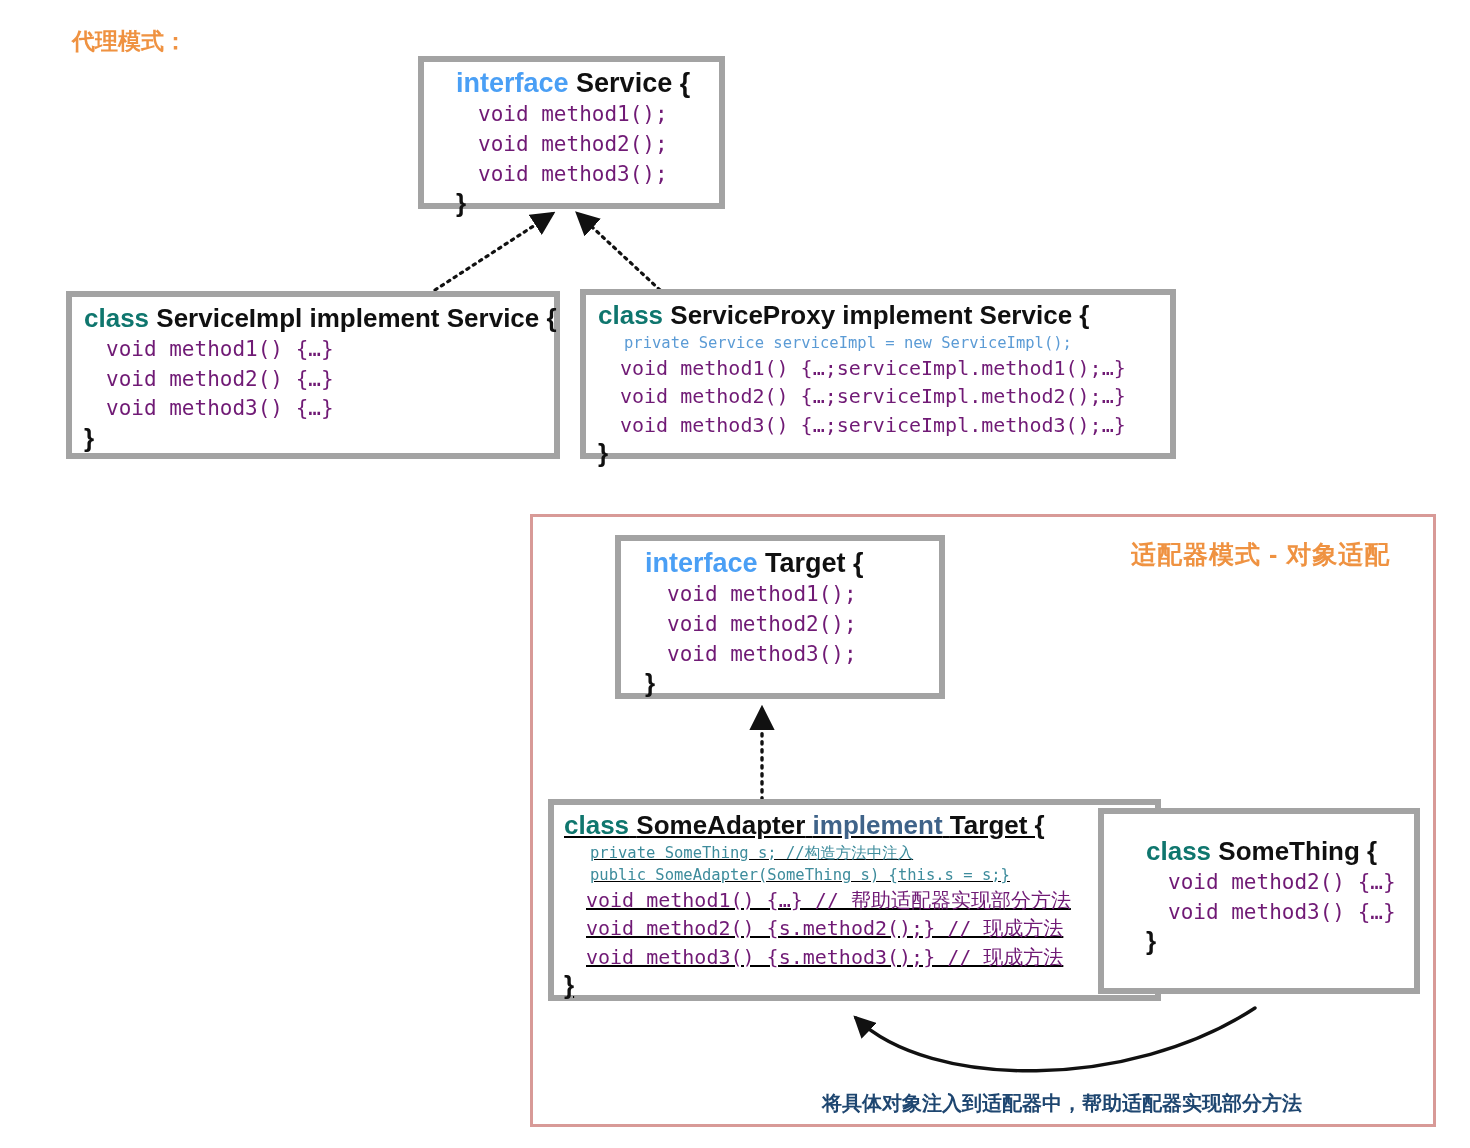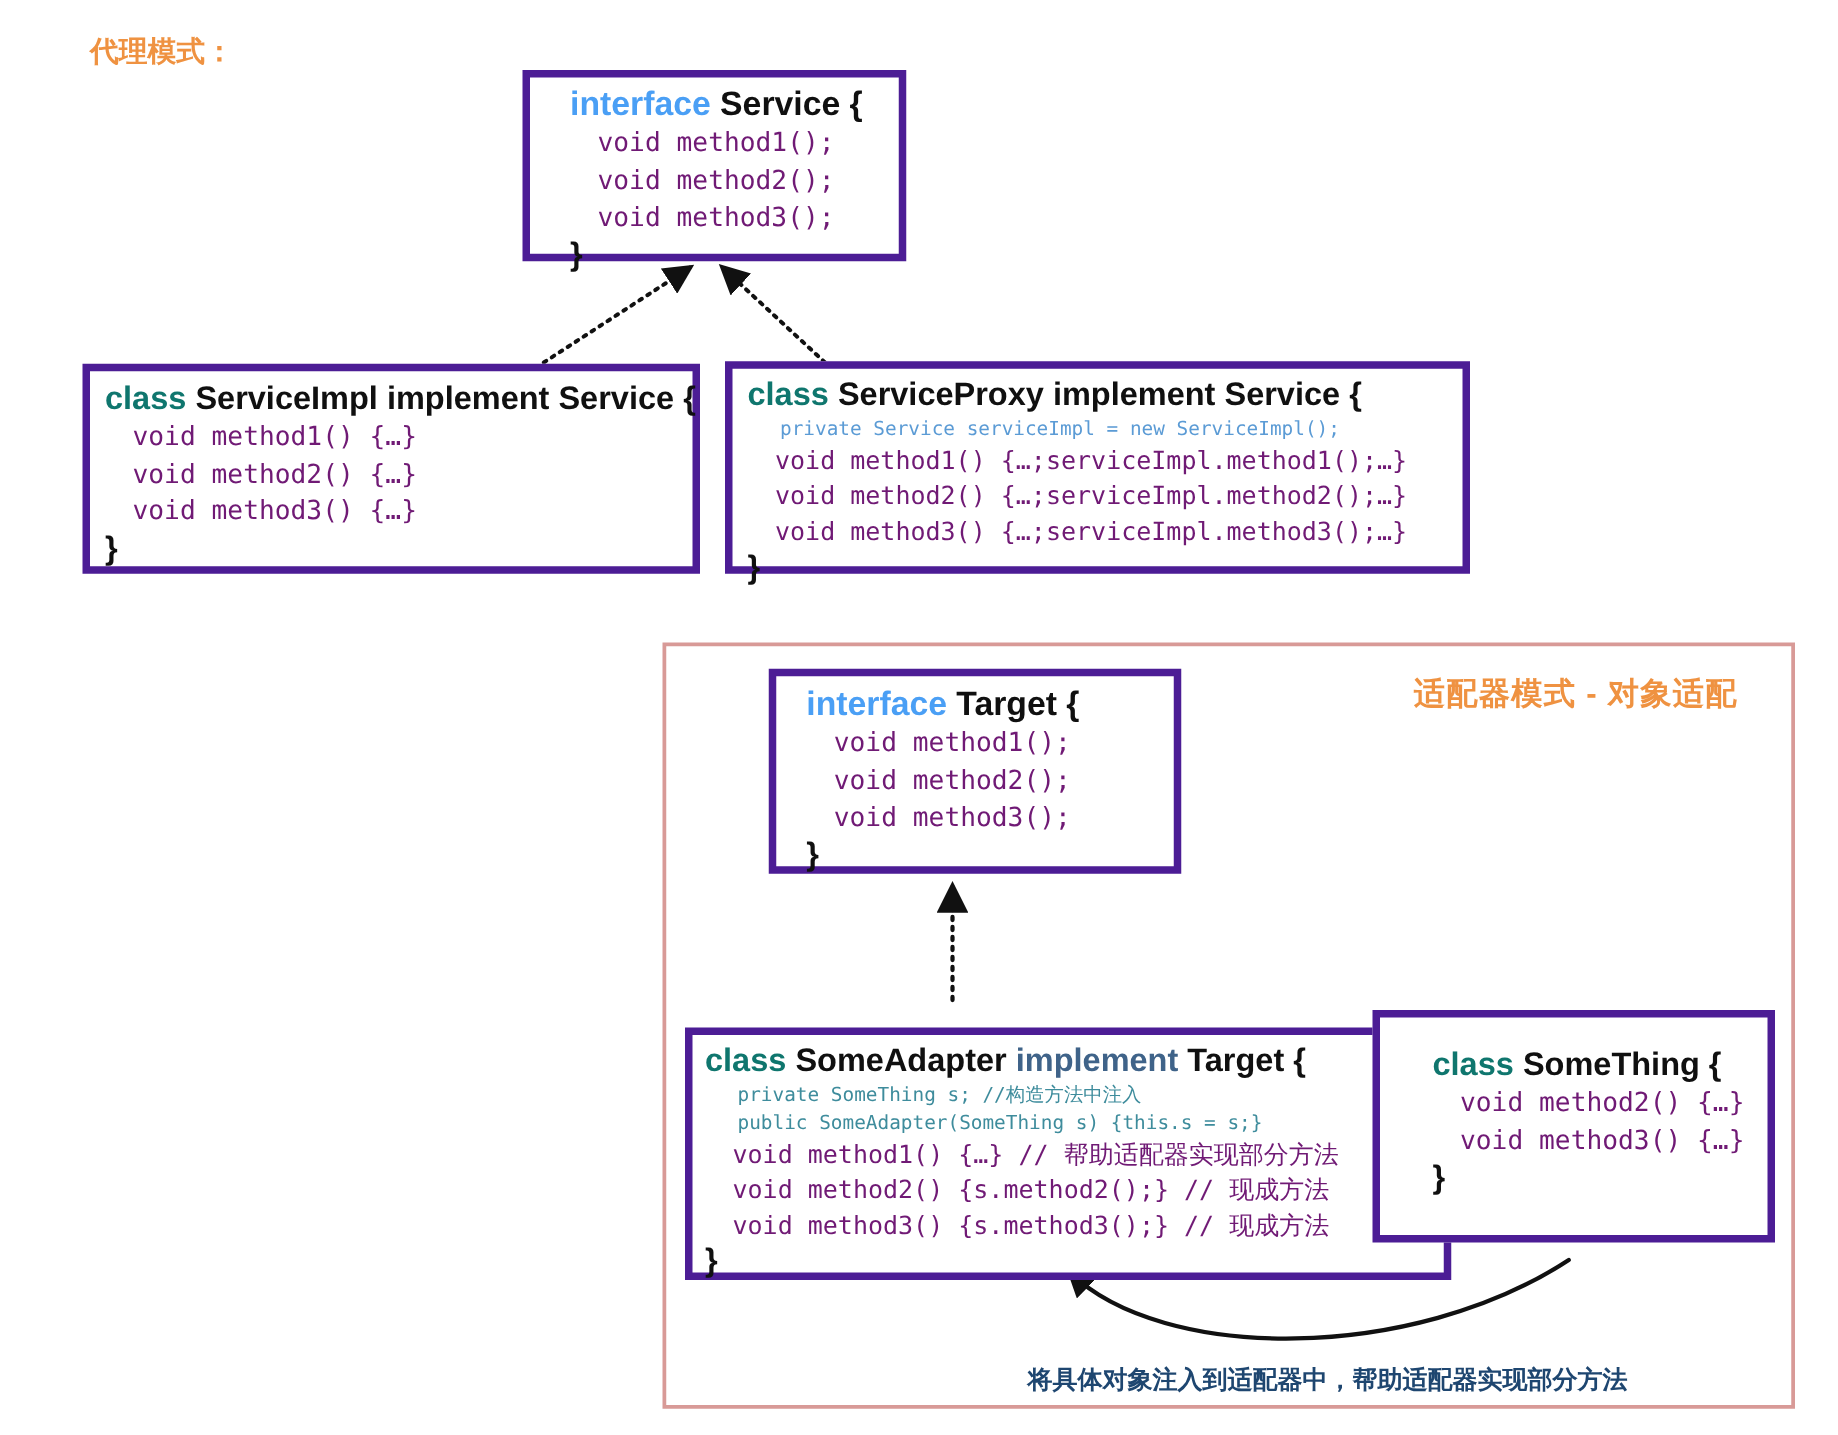--- a/index.html
+++ b/index.html
@@ -16,21 +16,21 @@
     width: 1470px;
     height: 1148px;
     background: #ffffff;
     overflow: hidden;
   }
 
   
   .uml-box {
     position: absolute;
     box-sizing: border-box;
-    border: 6px solid #4c1d95;
+    border: 6px solid #a3a3a3;
     background: #ffffff;
   }
   .box-inner {
     padding: 6px 10px 8px 10px;
   }
 
   
   .box-title {
     font-family: "Liberation Sans", sans-serif;
     font-weight: bold;
@@ -105,21 +105,21 @@
     width: 1470px;
     height: 1148px;
     pointer-events: none;
   }
 
   
   #box-service      { left: 418px;  top: 56px;  width: 307px;  height: 153px; }
   #box-serviceimpl  { left: 66px;   top: 291px; width: 494px;  height: 168px; }
   #box-serviceproxy { left: 580px;  top: 289px; width: 596px;  height: 170px; }
   #box-target       { left: 615px;  top: 535px; width: 330px;  height: 164px; }
-  #box-someadapter  { left: 548px;  top: 822px; width: 613px;  height: 202px; }
+  #box-someadapter  { left: 548px;  top: 799px; width: 613px;  height: 202px; text-decoration: underline; }
   #box-something    { left: 1098px; top: 808px; width: 322px;  height: 186px; }
 
   #box-service      .box-inner { padding-left: 32px; padding-top: 5px; }
   #box-target       .box-inner { padding-left: 24px; padding-top: 6px; }
   #box-serviceimpl  .box-inner { padding-left: 12px; padding-top: 6px; }
   #box-serviceproxy .box-inner { padding-left: 12px; padding-top: 5px; }
   #box-someadapter  .box-inner { padding-left: 10px; padding-top: 5px; }
   #box-something    .box-inner { padding-left: 12px; padding-top: 22px; margin-left: 30px; }
 
   .indent1 { padding-left: 22px; }

